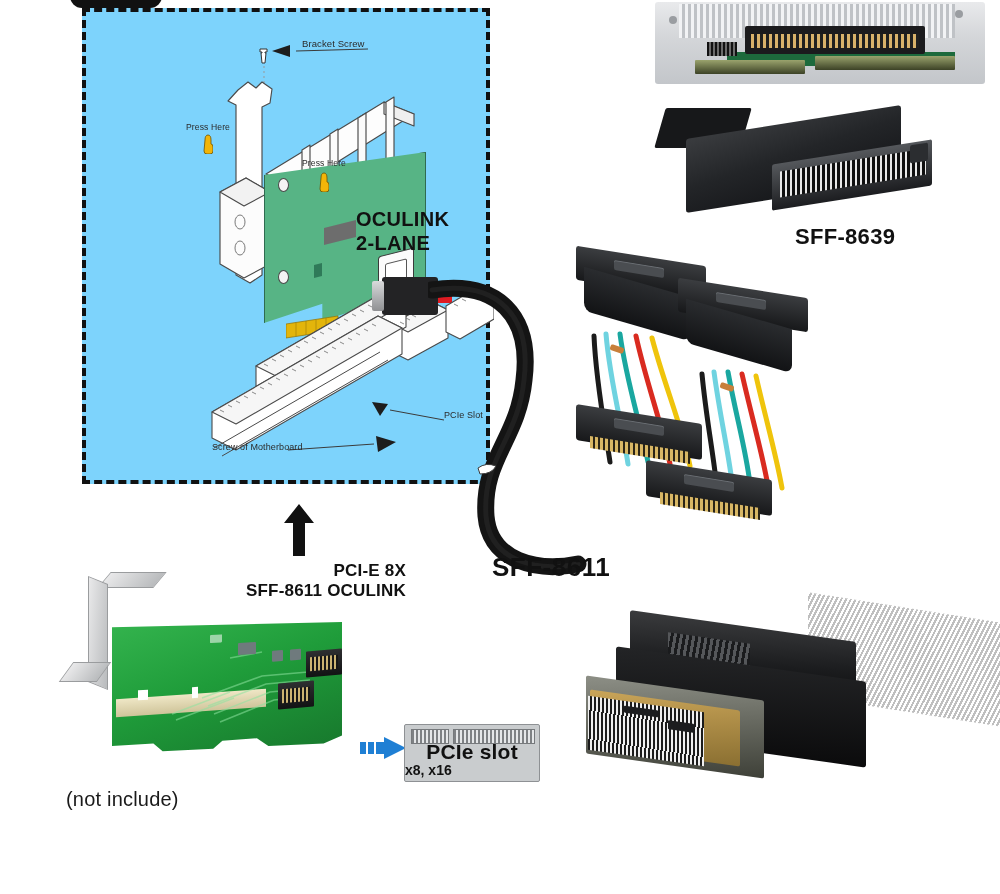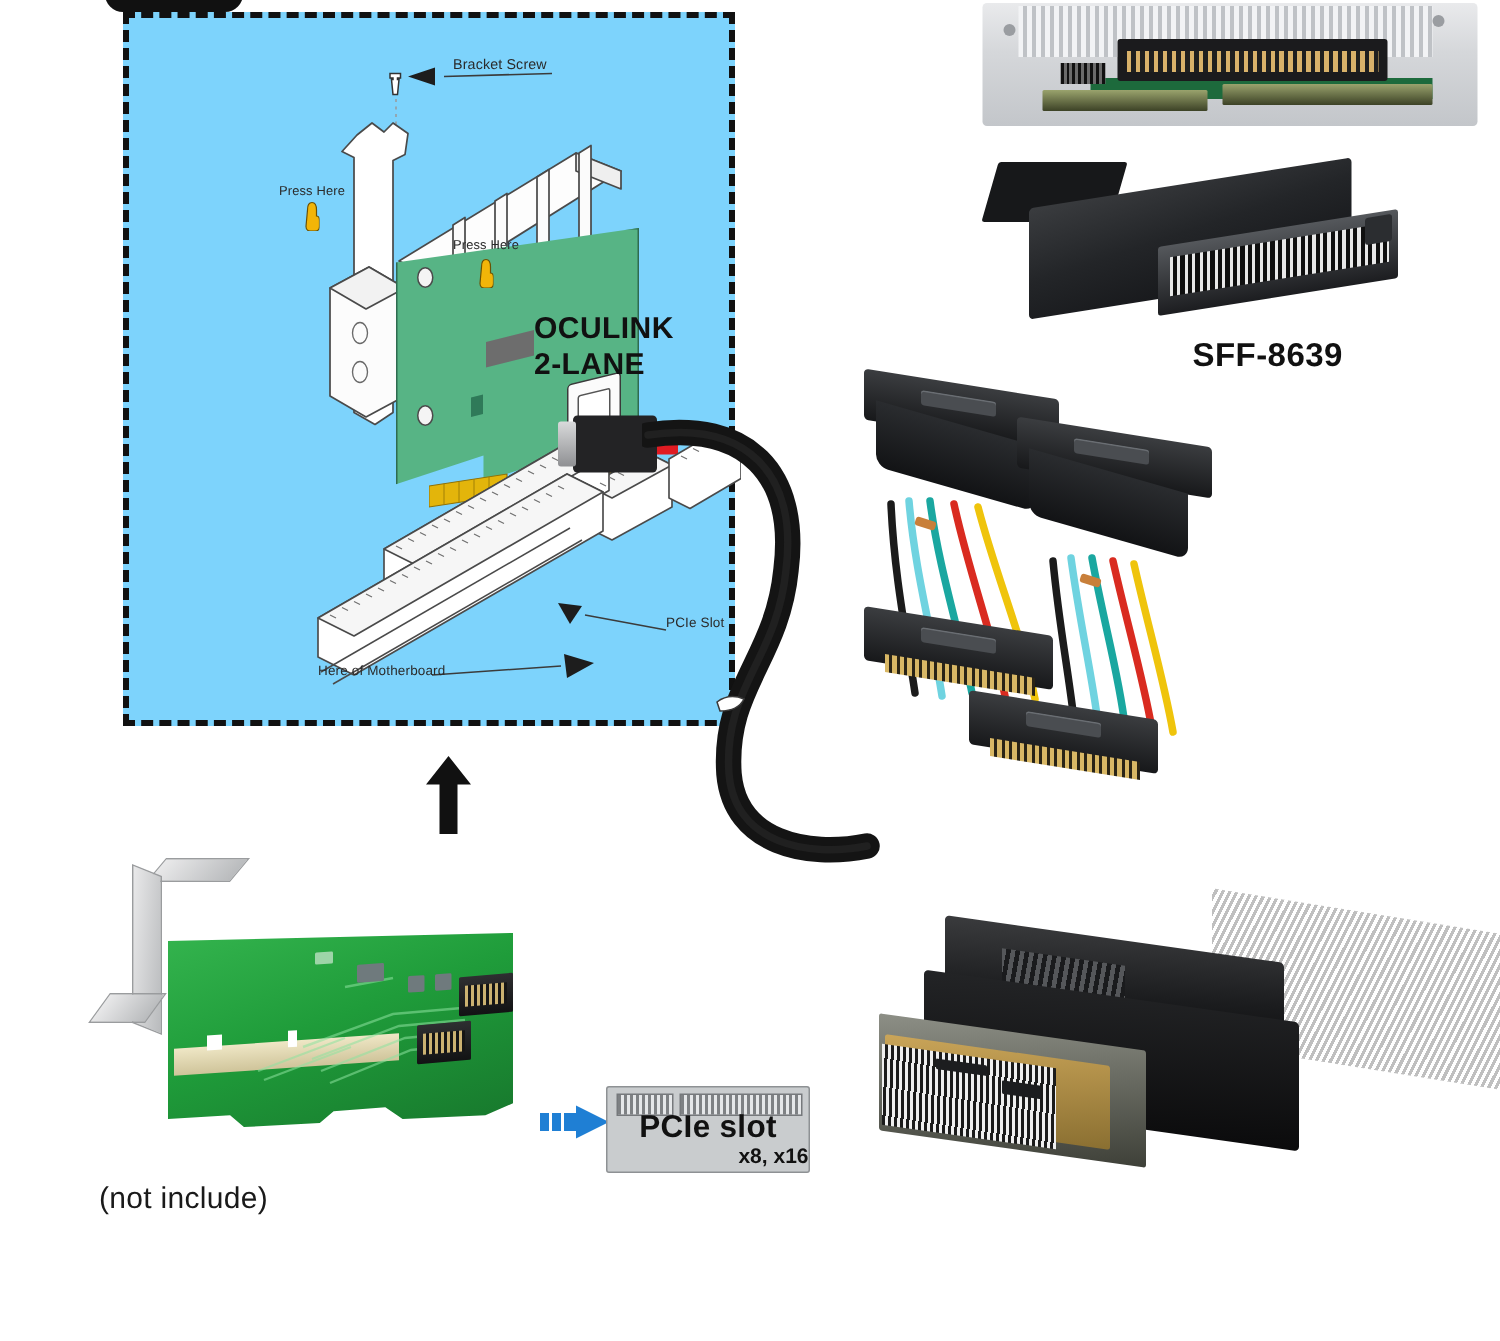--- a/index.html
+++ b/index.html
@@ -196,21 +196,21 @@
     background:repeating-linear-gradient(90deg,#7e8184 0 2px,#e5e7e9 2px 4px);
     border:1px solid #76797c;
   }
   #pcie-badge .slot-strip.b{left:6px;width:36px;}
   #pcie-badge .slot-strip.c{left:48px;width:80px;}
   #badge-title{
     position:absolute;left:0;top:15px;width:134px;text-align:center;
     font-size:21px;font-weight:bold;color:#111;letter-spacing:.2px;
   }
   #badge-sub{
-    position:absolute;left:0;top:37px;width:134px;text-align:right;
+    position:absolute;left:0;top:37px;width:134px;text-align:left;
     font-size:14px;font-weight:bold;color:#111;
   }
   #blue-badge-arrow{left:360px;top:735px;width:46px;height:26px;}
 
   
   #photo-oculink{left:572px;top:604px;width:428px;height:240px;}
   .oc-cable{
     position:absolute;left:236px;top:4px;width:200px;height:104px;
     background:linear-gradient(160deg,#2b2c2e,#0d0d0e);
     transform:skewY(9deg);
@@ -418,39 +418,42 @@
     <svg class="abs" style="left:282px;top:386px;width:84px;height:28px;">
       <line x1="76" y1="22" x2="22" y2="12" stroke="#3b3b3b" stroke-width="1"></line>
       <polygon points="4,4 20,6 12,18" fill="#1d1d1d"></polygon>
     </svg>
     <div class="callout" style="left:358px;top:398px;font-size:9px;">PCIe Slot</div>
 
     <svg class="abs" style="left:202px;top:424px;width:120px;height:26px;">
       <line x1="0" y1="14" x2="86" y2="8" stroke="#3b3b3b" stroke-width="1"></line>
       <polygon points="88,0 108,6 90,16" fill="#1d1d1d"></polygon>
     </svg>
-    <div class="callout" style="left:126px;top:430px;font-size:9px;">Here of Motherboard</div>
+    <div class="callout" style="left:126px;top:430px;font-size:9px;">Screw of Motherboard</div>
 
   </div>
 
   <div class="bold-label" id="label-oculink">OCULINK
 2-LANE</div>
 
   <div class="abs" id="cable-connector"></div>
   <svg class="abs" style="left:428px;top:272px;width:220px;height:320px;">
     <path d="M4 18 C 70 8, 104 44, 96 108 C 90 168, 54 186, 58 244 C 62 290, 110 300, 150 292" fill="none" stroke="#141414" stroke-width="17" stroke-linecap="round"></path>
     <path d="M4 18 C 70 8, 104 44, 96 108 C 90 168, 54 186, 58 244 C 62 290, 110 300, 150 292" fill="none" stroke="#2e2e2e" stroke-width="5" stroke-linecap="round" opacity=".45"></path>
 
     <path d="M50 196 q8 -6 18 -2 q-4 8 -16 8 z" fill="#ffffff" stroke="#3a3a3a" stroke-width="1"></path>
   </svg>
 
+  <div class="bold-label" id="label-sff8611">SFF-8611</div>
 
   <svg class="abs" id="up-arrow" viewBox="0 0 30 52">
     <polygon points="15,0 30,19 21,19 21,52 9,52 9,19 0,19" fill="#111"></polygon>
   </svg>
+  <div class="bold-label" id="label-pcie8x">PCI-E 8X
+SFF-8611 OCULINK</div>
 
   <div class="abs" id="photo-drive">
     <div class="drive-body"></div>
     <div class="drive-fins"></div>
     <div class="drive-green"></div>
     <div class="drive-conn-blk"></div>
     <div class="drive-conn-pins"></div>
     <div class="drive-micro"></div>
     <div class="drive-edge1"></div>
     <div class="drive-edge2"></div>

